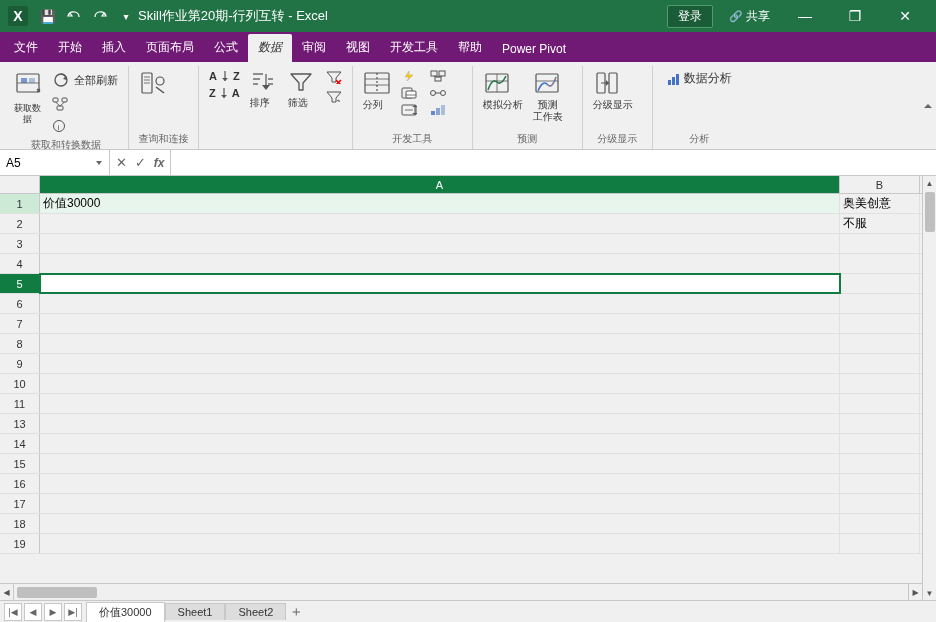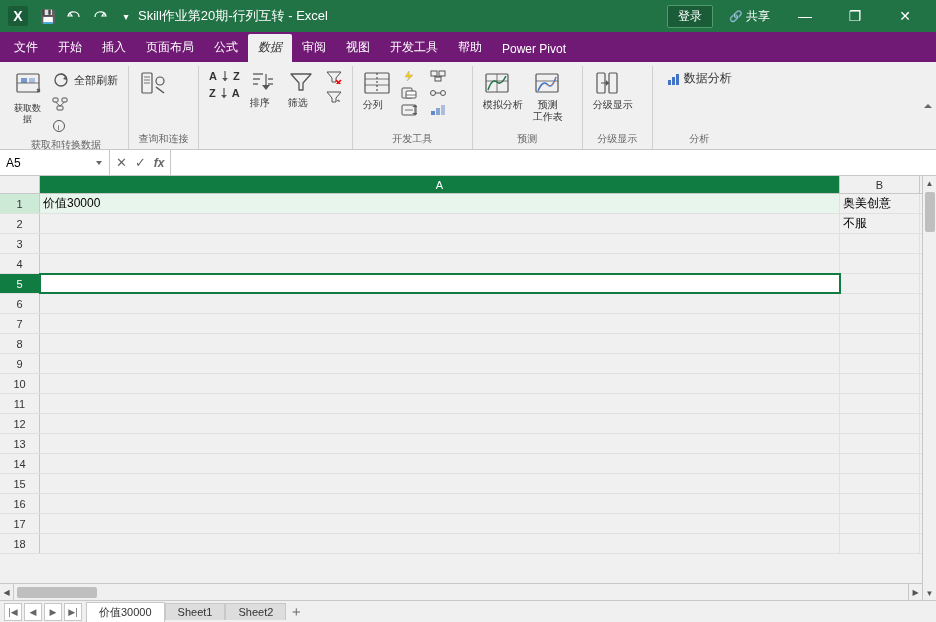--- a/index.html
+++ b/index.html
@@ -723,25 +723,20 @@
           <div class="cell col-a"></div>
           <div class="cell col-b"></div>
         </div>
 
         <div class="grid-row">
           <div class="row-number">11</div>
           <div class="cell col-a"></div>
           <div class="cell col-b"></div>
         </div>
 
-        <div class="grid-row">
-          <div class="row-number">12</div>
-          <div class="cell col-a"></div>
-          <div class="cell col-b"></div>
-        </div>
 
         <div class="grid-row">
           <div class="row-number">13</div>
           <div class="cell col-a"></div>
           <div class="cell col-b"></div>
         </div>
 
         <div class="grid-row">
           <div class="row-number">14</div>
           <div class="cell col-a"></div>
@@ -758,20 +753,25 @@
             <div class="cell col-a"></div>
             <div class="cell col-b"></div>
           </div>
         <div class="grid-row">
             <div class="row-number">17</div>
             <div class="cell col-a"></div>
             <div class="cell col-b"></div>
           </div>
         <div class="grid-row">
             <div class="row-number">18</div>
+            <div class="cell col-a"></div>
+            <div class="cell col-b"></div>
+          </div>
+        <div class="grid-row">
+            <div class="row-number">19</div>
             <div class="cell col-a"></div>
             <div class="cell col-b"></div>
           </div>
 
       </div>
 
       <div class="h-scroll-area">
         <div class="h-scroll-left">◀</div>
         <div class="h-scroll-track">
           <div class="h-scroll-thumb"></div>

